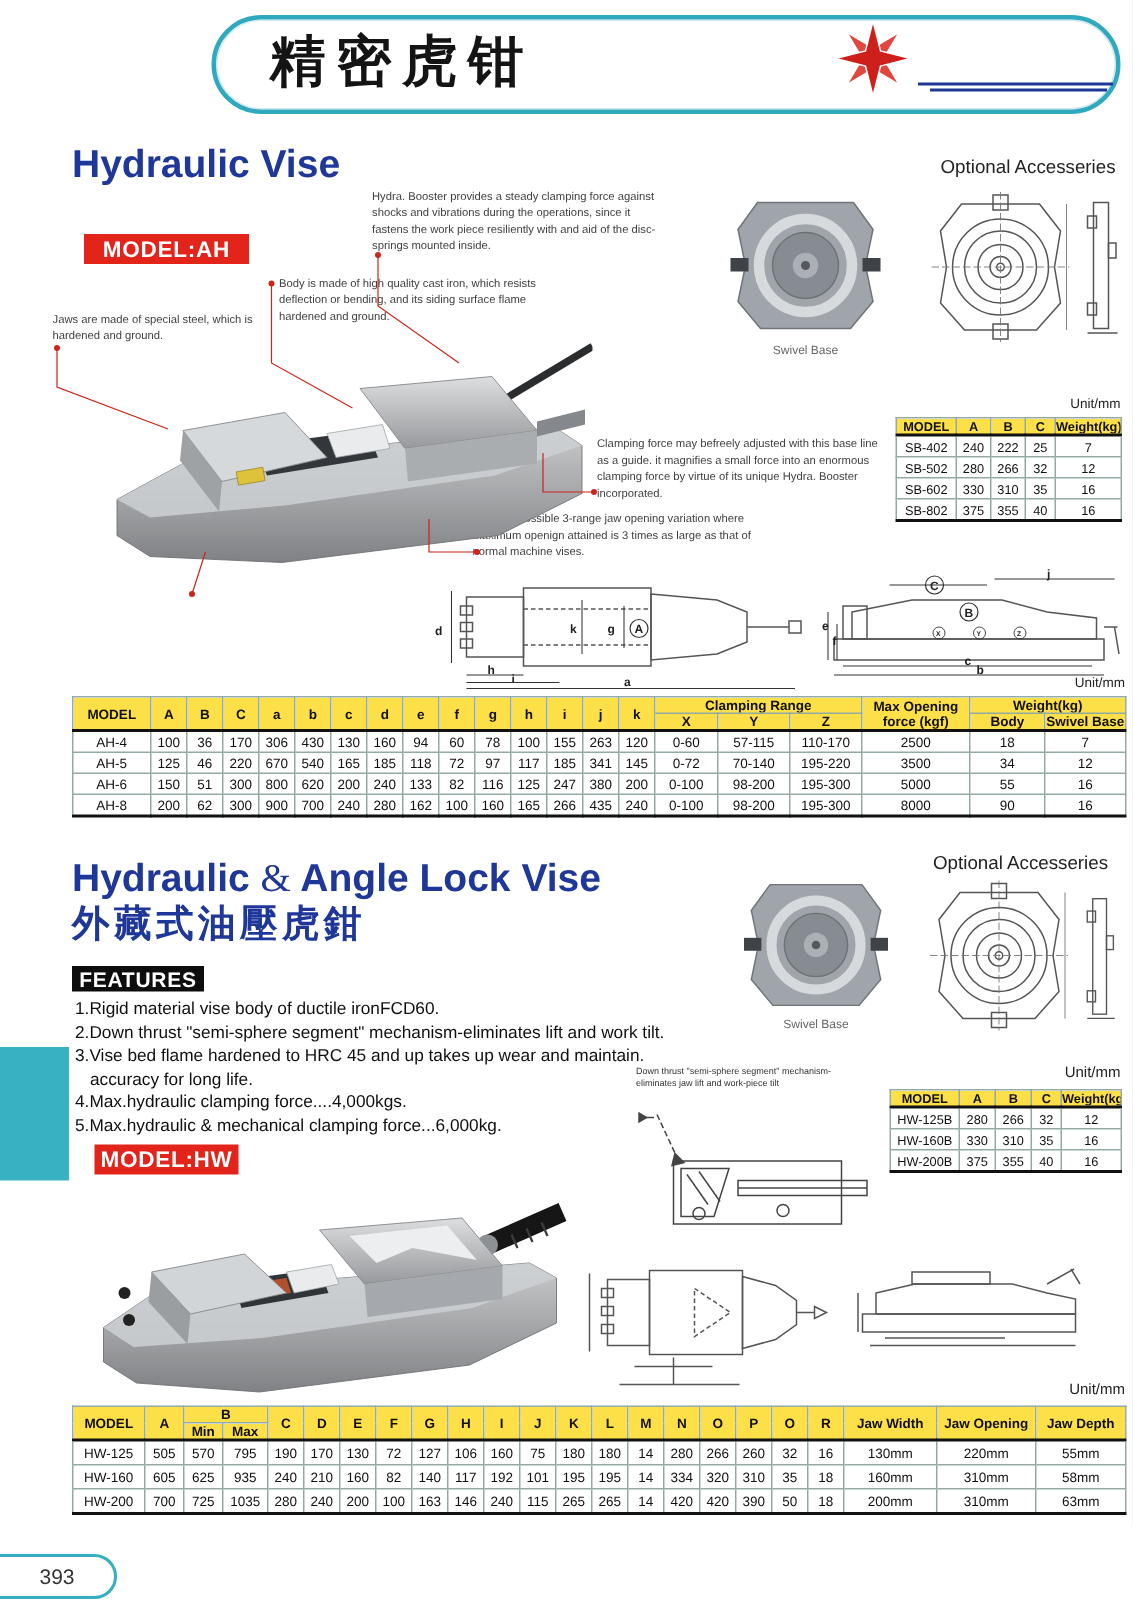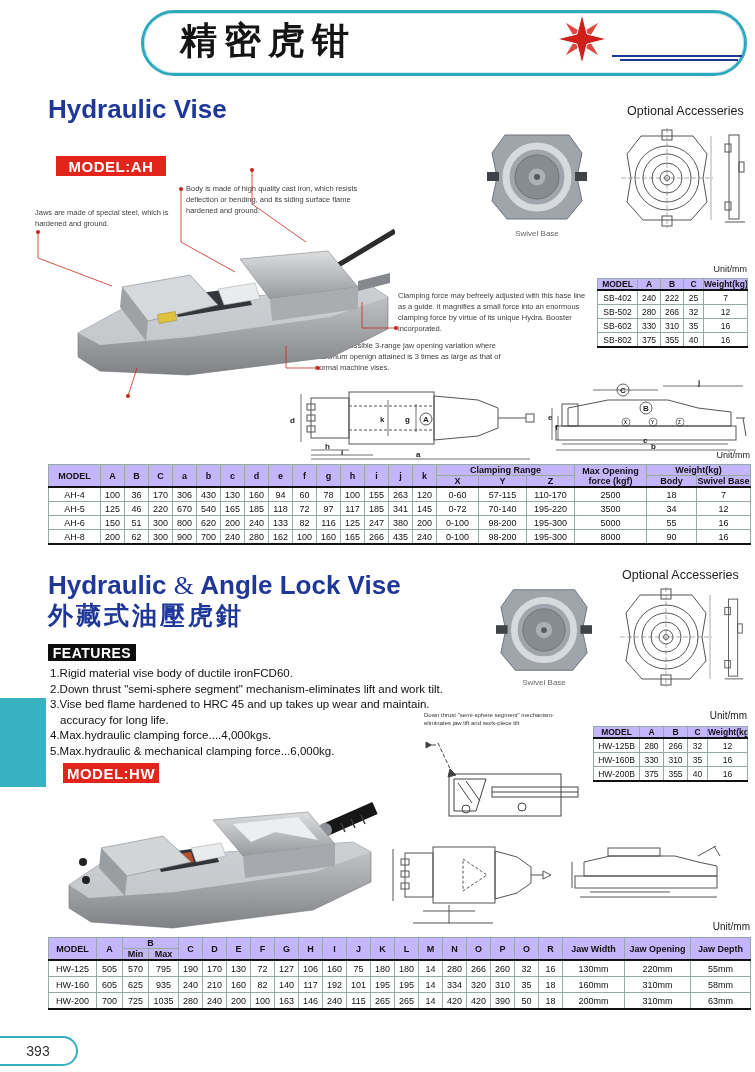--- a/index.html
+++ b/index.html
@@ -30,21 +30,21 @@
   .tiny-cap{position:absolute;font-size:6px;line-height:1.35;color:#333;}
   .unit{position:absolute;font-size:9px;color:#222;text-align:right;}
   .unit-lg{font-size:10px;}
   .opt-head{position:absolute;font-size:12.5px;color:#222;}
   .photo-label{position:absolute;font-size:8px;color:#666;text-align:center;}
   
   .dt{position:absolute;border-collapse:collapse;table-layout:fixed;background:#fff;
       border:1px solid #6f8f8a;border-bottom:2px solid #111;}
   .dt th,.dt td{border:1px solid #93aaa5;text-align:center;padding:0;font-size:9px;color:#111;
       overflow:hidden;white-space:nowrap;}
-  .dt th{background:#c4b5fd;font-weight:bold;margin-left:32px;}
+  .dt th{background:#fde047;font-weight:bold;margin-left:32px;}
   .dt thead{border-bottom:2px solid #111;}
   .dt td{height:13px;}
   .hwt td{height:15px;}
   .small th,.small td{font-size:8.5px;}
   .small td{height:13px;}
   
   .side-tab{position:absolute;left:0;top:698px;width:46px;height:89px;background:#38b2c2;}
   .page-pill{position:absolute;left:-14px;top:1036px;width:76px;height:26px;background:#fff;
       border:2.5px solid #35aebe;border-radius:16px;display:flex;align-items:center;
       justify-content:center;font-size:14px;color:#333;padding-left:12px;}
@@ -62,20 +62,21 @@
   <svg class="abs" style="left:556px;top:13px" width="52" height="52" viewBox="0 0 52 52">
     <polygon points="26,1 31,21 51,26 31,31 26,51 21,31 1,26 21,21" transform="rotate(45 26 26)" fill="#e0483f" stroke="#fff" stroke-width="1"></polygon>
     <polygon points="26,1 31,21 51,26 31,31 26,51 21,31 1,26 21,21" fill="#cf1f1a" stroke="#fff" stroke-width="1"></polygon>
   </svg>
   <div class="brand-line" style="left:612px;top:55px;width:130px"></div>
   <div class="brand-line" style="left:620px;top:59px;width:118px;height:1.5px"></div>
 
   <div class="h-en" style="left:48px;top:94px">Hydraulic Vise</div>
   <div class="badge" style="left:56px;top:156px;width:110px;height:20px">MODEL:AH</div>
 
+  <div class="ann" style="left:248px;top:126px;width:195px">Hydra. Booster provides a steady clamping force against shocks and vibrations during the operations, since it fastens the work piece resiliently with and aid of the disc-springs mounted inside.</div>
   <div class="ann" style="left:186px;top:184px;width:190px">Body is made of high quality cast iron, which resists deflection or bending, and its siding surface flame hardened and ground.</div>
   <div class="ann" style="left:35px;top:208px;width:150px">Jaws are made of special steel, which is hardened and ground.</div>
   <div class="ann" style="left:398px;top:291px;width:190px">Clamping force may befreely adjusted with this base line as a guide. it magnifies a small force into an enormous clamping force by virtue of its unique Hydra. Booster incorporated.</div>
   <div class="ann" style="left:315px;top:341px;width:195px">It makes possible 3-range jaw opening variation where maximum openign attained is 3 times as large as that of normal machine vises.</div>
 
   <svg class="abs" style="left:70px;top:225px" width="325" height="160" viewBox="0 0 325 160">
     <defs>
       <linearGradient id="mA" x1="0" y1="0" x2="0" y2="1">
         <stop offset="0" stop-color="#dcdee0"></stop>
           <stop offset="1" stop-color="#97999c"></stop>

